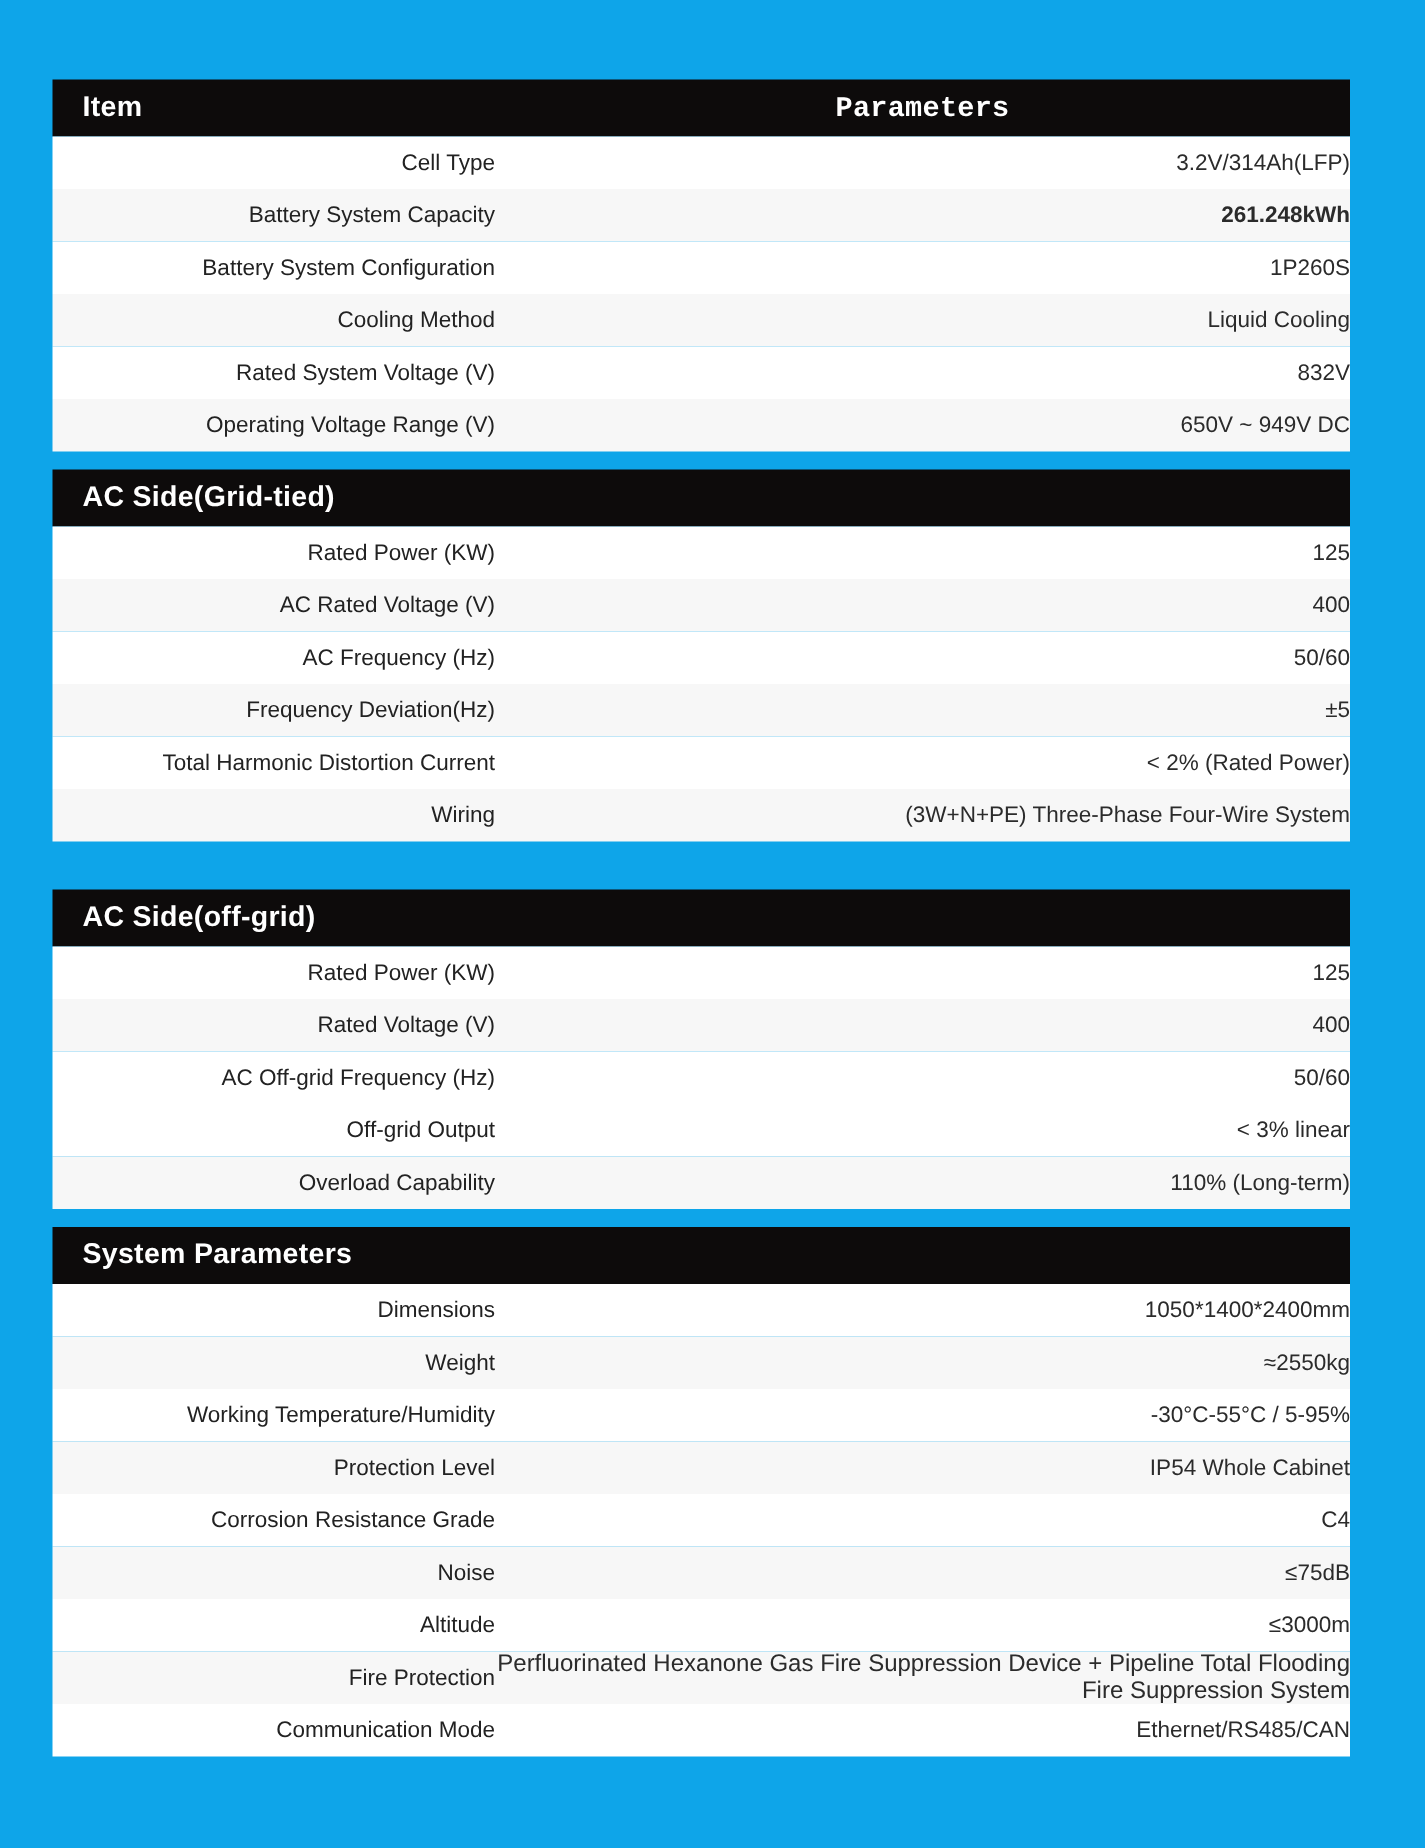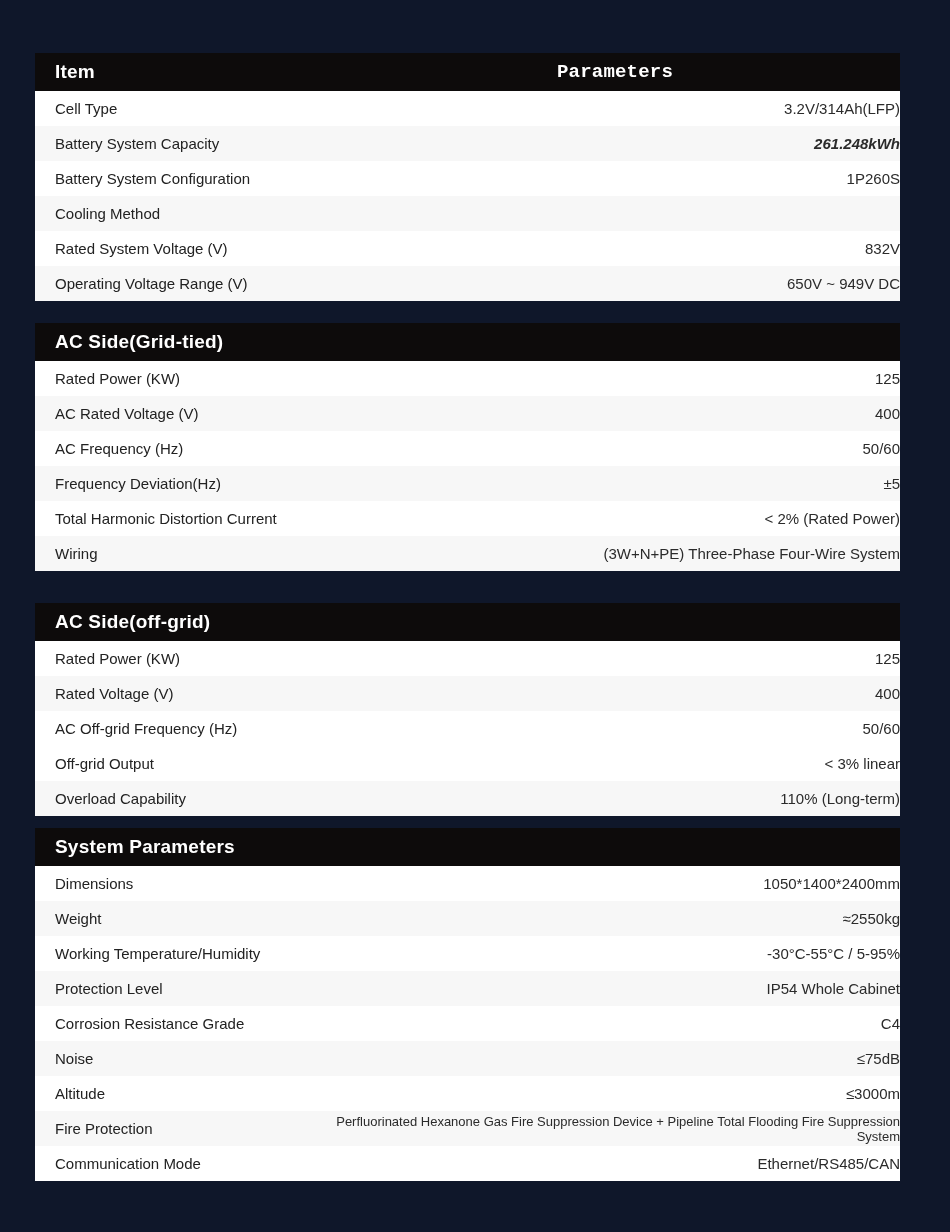--- a/index.html
+++ b/index.html
@@ -6,25 +6,25 @@
     margin: 0;
     padding: 0;
     background: #ffffff;
     font-family: "Liberation Sans", "DejaVu Sans", sans-serif;
   }
   .page {
     width: 950px;
     height: 1232px;
     box-sizing: border-box;
     padding: 53px 50px 0 35px;
-    background: #0f172a;
+    background: #0ea5e9;
     overflow: hidden;
   }
   .spec-section { width: 865px; }
-  .spec-section.s2 { margin-top: 22px; }
+  .spec-section.s2 { margin-top: 12px; }
   .spec-section.s3 { margin-top: 32px; }
   .spec-section.s4 { margin-top: 12px; }
 
   .section-header {
     background: #0d0b0b;
     color: #ffffff;
     height: 38px;
     display: flex;
     align-items: center;
     box-sizing: border-box;
@@ -40,24 +40,24 @@
     display: flex;
     align-items: center;
     height: 35px;
     box-sizing: border-box;
     padding-left: 20px;
     font-size: 15px;
     color: #2b2b2b;
     background: #ffffff;
   }
   .row.shaded { background: #f7f7f7; }
-  .row .label { flex: 0 0 275px; color: #222222; }
+  .row .label { flex: 0 0 275px; color: #222222; text-align: right; }
   .row .value { flex: 1; text-align: right; color: #2b2b2b; }
-  .row .value.bold { font-weight: bold; font-style: italic; }
-  .row .value.small { font-size: 13px; }
+  .row .value.bold { font-weight: bold; }
+  .row .value.small { font-size: 16px; }
 </style>
 </head>
 <body>
 
 <div class="page">
 
   <section class="spec-section s1">
     <div class="section-header">
       <span class="hdr-item">Item</span>
       <span class="hdr-params">Parameters</span>
@@ -69,20 +69,21 @@
     <div class="row shaded">
       <span class="label">Battery System Capacity</span>
       <span class="value bold">261.248kWh</span>
     </div>
     <div class="row">
       <span class="label">Battery System Configuration</span>
       <span class="value">1P260S</span>
     </div>
     <div class="row shaded">
       <span class="label">Cooling Method</span>
+      <span class="value">Liquid Cooling</span>
     </div>
     <div class="row">
       <span class="label">Rated System Voltage (V)</span>
       <span class="value">832V</span>
     </div>
     <div class="row shaded">
       <span class="label">Operating Voltage Range (V)</span>
       <span class="value">650V ~ 949V DC</span>
     </div>
   </section>

